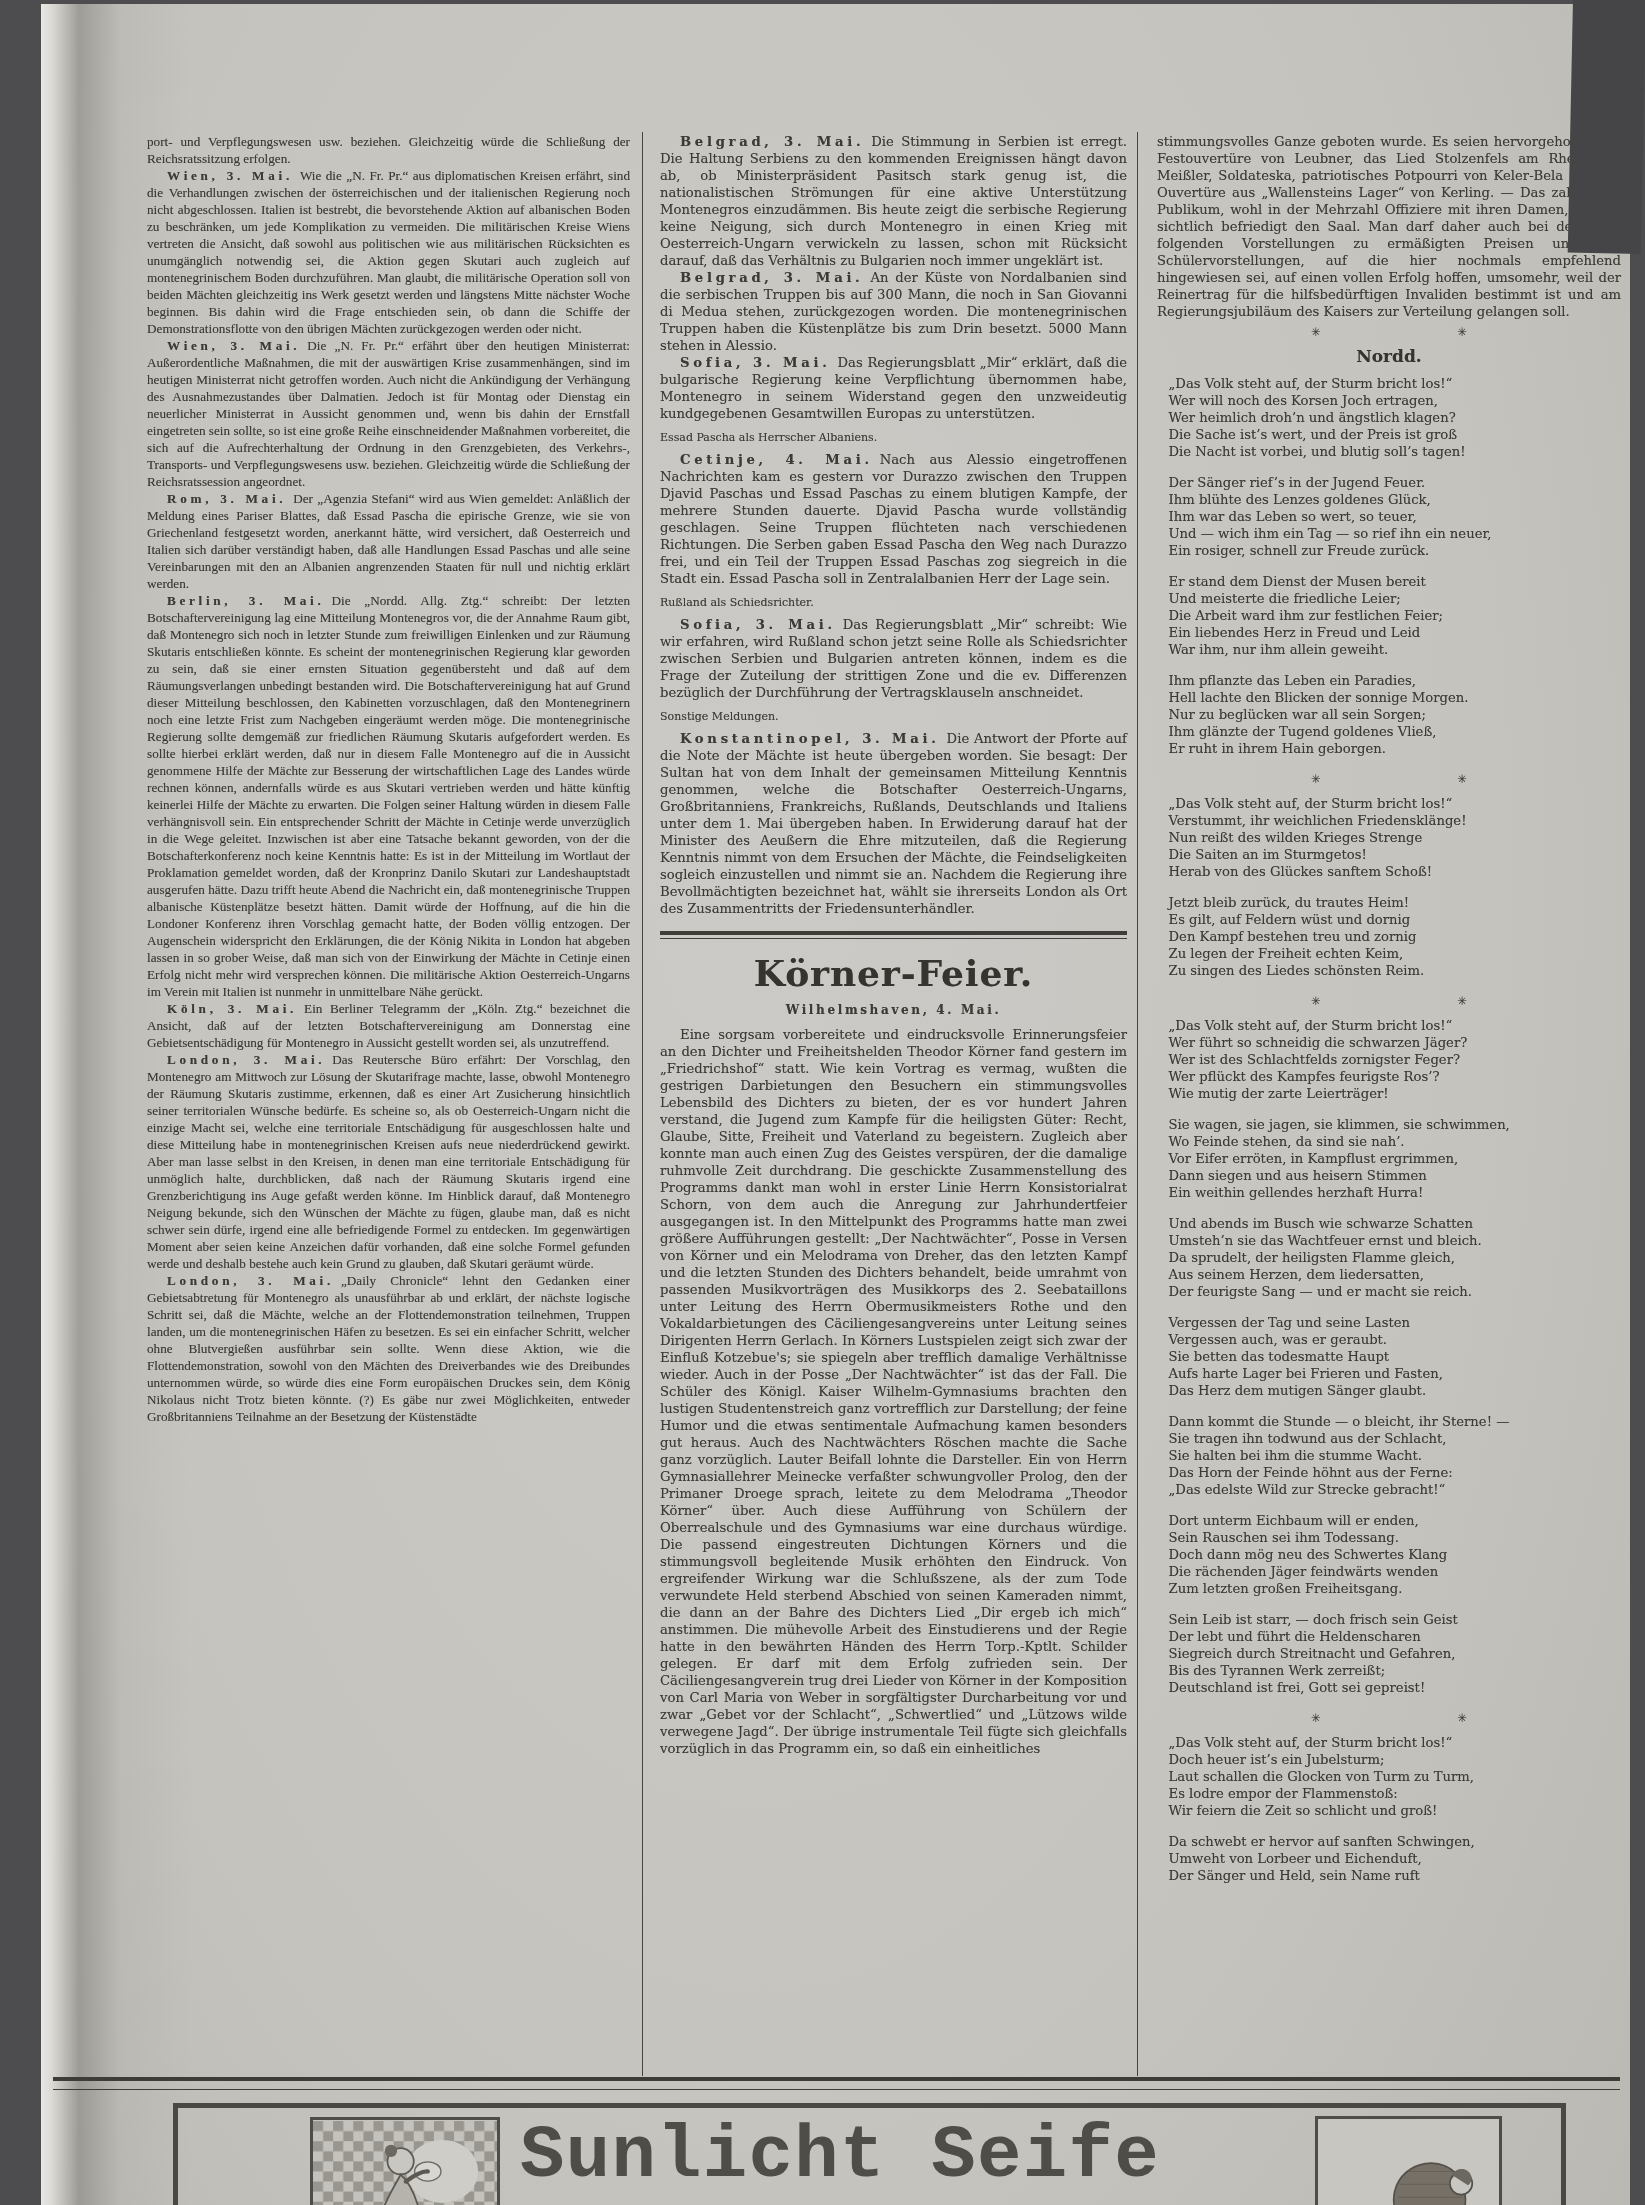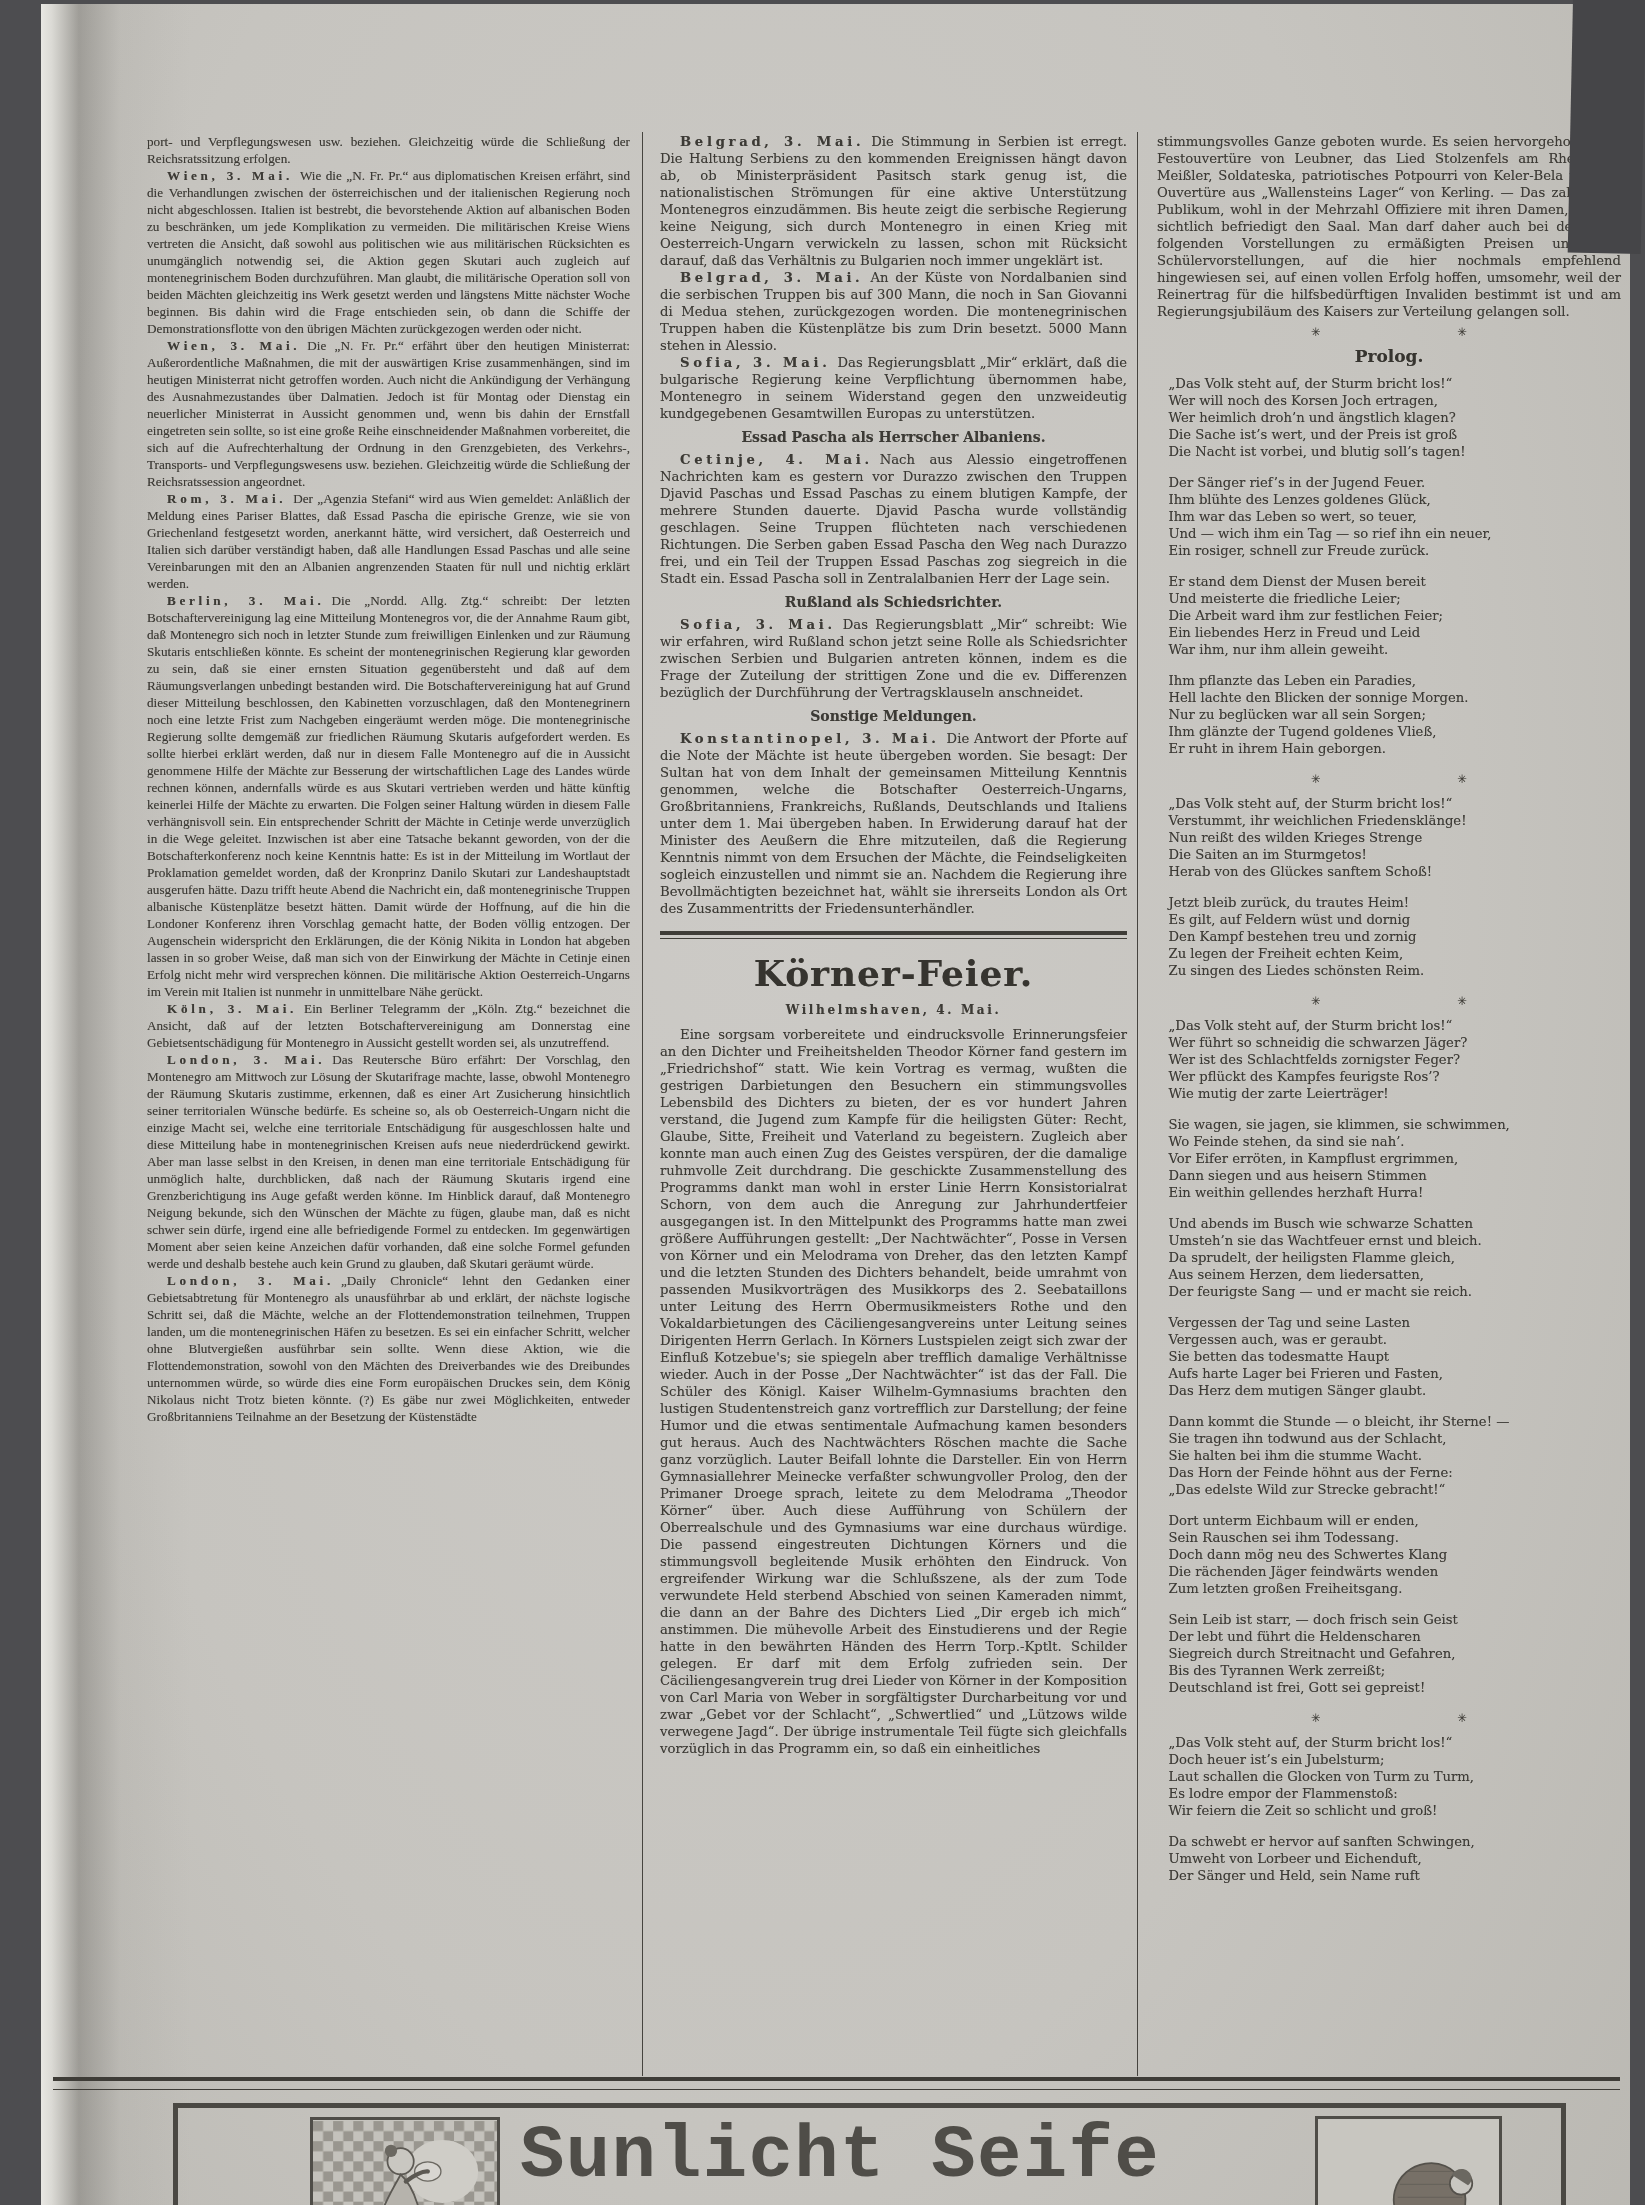--- a/index.html
+++ b/index.html
@@ -15,21 +15,21 @@
   .col{position:absolute;color:#3c3a35;font-size:13.2px;line-height:17px;text-align:justify;
        text-shadow:0 0 0.4px rgba(55,52,46,.4);}
   #col1{left:106px;top:129px;width:483px;font-family:Liberation Serif, serif;}
   #col2{left:619px;top:129px;width:467px;}
   #col3{left:1116px;top:129px;width:464px;}
   .vrule{position:absolute;top:128px;width:1.3px;height:1944px;background:#46443f;}
   #vr1{left:601px;} #vr2{left:1096px;}
   .para{margin:0;text-indent:20px;}
   .noind{text-indent:0;}
   .dl{font-weight:bold;letter-spacing:.28em;margin-right:7px;}
-  .h-news{margin:7px 0 5.3px;text-align:center;font-weight:bold;font-size:14px;text-indent:0;}
+  .h-news{margin:7px 0 5.3px;text-align:left;font-weight:normal;font-size:11px;text-indent:0;}
   .rule-thick{height:4px;background:#3f3d38;margin:13.2px 0 3.1px;}
   .rule-thin{height:1.3px;background:#3f3d38;margin:0 0 2.6px;}
   .h-big{margin:16px 0 8.8px;text-align:center;font-weight:bold;font-size:36px;line-height:1.05;
          letter-spacing:0.9px;color:#36342f;}
   .h-town{text-align:center;font-weight:bold;font-size:12px;letter-spacing:.22em;margin:0 0 7px;}
   .h-prolog{text-align:center;font-weight:bold;font-size:17px;margin:1.8px 0 10.6px;color:#36342f;}
   .stars{display:flex;justify-content:space-evenly;margin:4.4px 17.6px 7px;font-size:11.5px;color:#3c3a35;}
   .stanza{white-space:pre-line;margin:0 0 14px 11.5px;text-align:left;line-height:17px;}
   .poemintro{text-align:justify;}
   
@@ -82,21 +82,21 @@
     <div class="h-town">Wilhelmshaven, 4. Mai.</div>
     <p class="para">Eine sorgsam vorbereitete und eindrucksvolle Erinnerungsfeier an den Dichter und Freiheitshelden Theodor Körner fand gestern im „Friedrichshof“ statt. Wie kein Vortrag es vermag, wußten die gestrigen Darbietungen den Besuchern ein stimmungsvolles Lebensbild des Dichters zu bieten, der es vor hundert Jahren verstand, die Jugend zum Kampfe für die heiligsten Güter: Recht, Glaube, Sitte, Freiheit und Vaterland zu begeistern. Zugleich aber konnte man auch einen Zug des Geistes verspüren, der die damalige ruhmvolle Zeit durchdrang. Die geschickte Zusammenstellung des Programms dankt man wohl in erster Linie Herrn Konsistorialrat Schorn, von dem auch die Anregung zur Jahrhundertfeier ausgegangen ist. In den Mittelpunkt des Programms hatte man zwei größere Aufführungen gestellt: „Der Nachtwächter“, Posse in Versen von Körner und ein Melodrama von Dreher, das den letzten Kampf und die letzten Stunden des Dichters behandelt, beide umrahmt von passenden Musikvorträgen des Musikkorps des 2. Seebataillons unter Leitung des Herrn Obermusikmeisters Rothe und den Vokaldarbietungen des Cäciliengesangvereins unter Leitung seines Dirigenten Herrn Gerlach. In Körners Lustspielen zeigt sich zwar der Einfluß Kotzebue's; sie spiegeln aber trefflich damalige Verhältnisse wieder. Auch in der Posse „Der Nachtwächter“ ist das der Fall. Die Schüler des Königl. Kaiser Wilhelm-Gymnasiums brachten den lustigen Studentenstreich ganz vortrefflich zur Darstellung; der feine Humor und die etwas sentimentale Aufmachung kamen besonders gut heraus. Auch des Nachtwächters Röschen machte die Sache ganz vorzüglich. Lauter Beifall lohnte die Darsteller. Ein von Herrn Gymnasiallehrer Meinecke verfaßter schwungvoller Prolog, den der Primaner Droege sprach, leitete zu dem Melodrama „Theodor Körner“ über. Auch diese Aufführung von Schülern der Oberrealschule und des Gymnasiums war eine durchaus würdige. Die passend eingestreuten Dichtungen Körners und die stimmungsvoll begleitende Musik erhöhten den Eindruck. Von ergreifender Wirkung war die Schlußszene, als der zum Tode verwundete Held sterbend Abschied von seinen Kameraden nimmt, die dann an der Bahre des Dichters Lied „Dir ergeb ich mich“ anstimmen. Die mühevolle Arbeit des Einstudierens und der Regie hatte in den bewährten Händen des Herrn Torp.-Kptlt. Schilder gelegen. Er darf mit dem Erfolg zufrieden sein. Der Cäciliengesangverein trug drei Lieder von Körner in der Komposition von Carl Maria von Weber in sorgfältigster Durcharbeitung vor und zwar „Gebet vor der Schlacht“, „Schwertlied“ und „Lützows wilde verwegene Jagd“. Der übrige instrumentale Teil fügte sich gleichfalls vorzüglich in das Programm ein, so daß ein einheitliches</p>
   </div>
 
   <div class="col" id="col3">
     <p class="para noind poemintro">stimmungsvolles Ganze geboten wurde. Es seien hervorgehoben die Festouvertüre von Leubner, das Lied Stolzenfels am Rhein von Meißler, Soldateska, patriotisches Potpourri von Keler-Bela und die Ouvertüre aus „Wallensteins Lager“ von Kerling. — Das zahlreiche Publikum, wohl in der Mehrzahl Offiziere mit ihren Damen, verließ sichtlich befriedigt den Saal. Man darf daher auch bei den noch folgenden Vorstellungen zu ermäßigten Preisen und den Schülervorstellungen, auf die hier nochmals empfehlend hingewiesen sei, auf einen vollen Erfolg hoffen, umsomehr, weil der Reinertrag für die hilfsbedürftigen Invaliden bestimmt ist und am Regierungsjubiläum des Kaisers zur Verteilung gelangen soll.</p>
     <div class="stars">
         <span>✳</span>
         <span>✳</span>
       </div>
-    <h3 class="h-prolog">Prolog.</h3>
+    <h3 class="h-prolog">Nordd.</h3>
     <div class="stanza">„Das Volk steht auf, der Sturm bricht los!“
 Wer will noch des Korsen Joch ertragen,
 Wer heimlich droh’n und ängstlich klagen?
 Die Sache ist’s wert, und der Preis ist groß
 Die Nacht ist vorbei, und blutig soll’s tagen!</div>
     <div class="stanza">Der Sänger rief’s in der Jugend Feuer.
 Ihm blühte des Lenzes goldenes Glück,
 Ihm war das Leben so wert, so teuer,
 Und — wich ihm ein Tag — so rief ihn ein neuer,
 Ein rosiger, schnell zur Freude zurück.</div>

